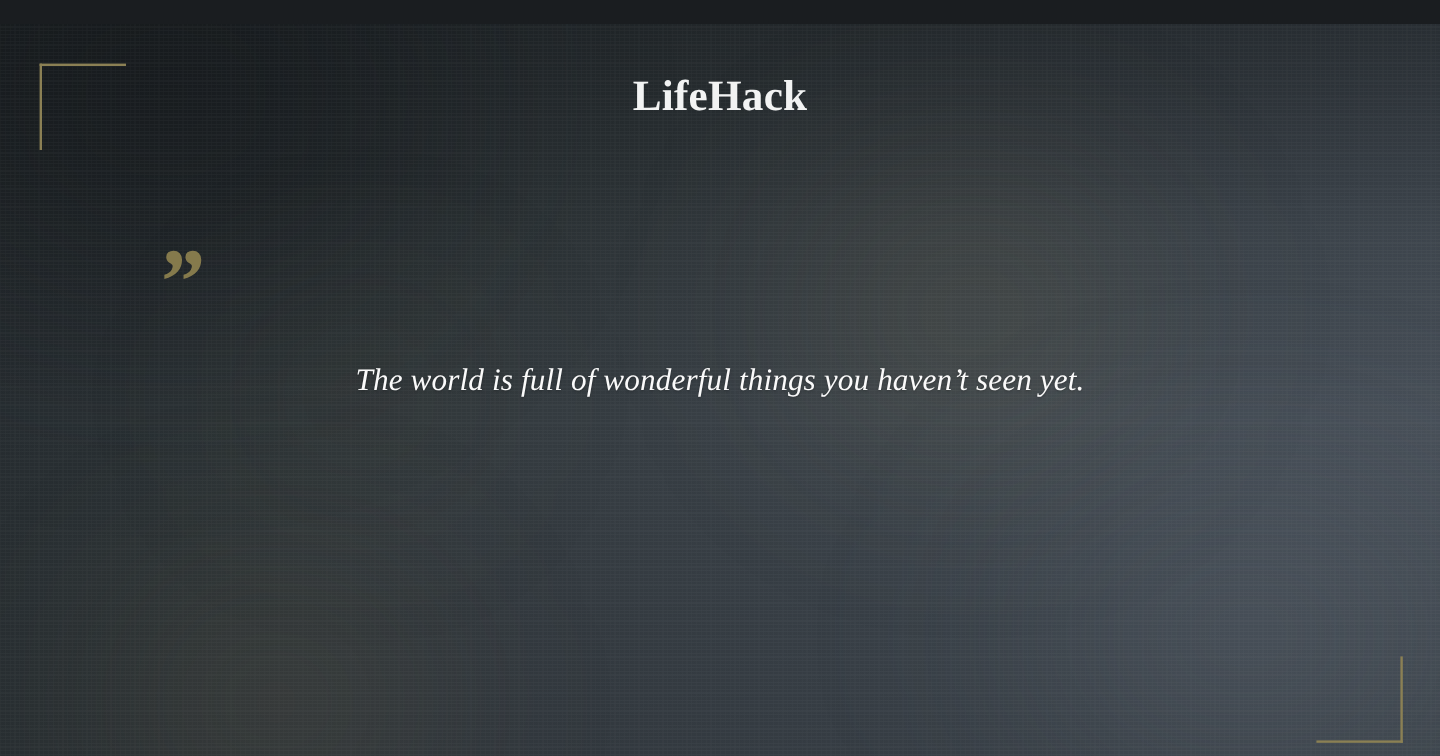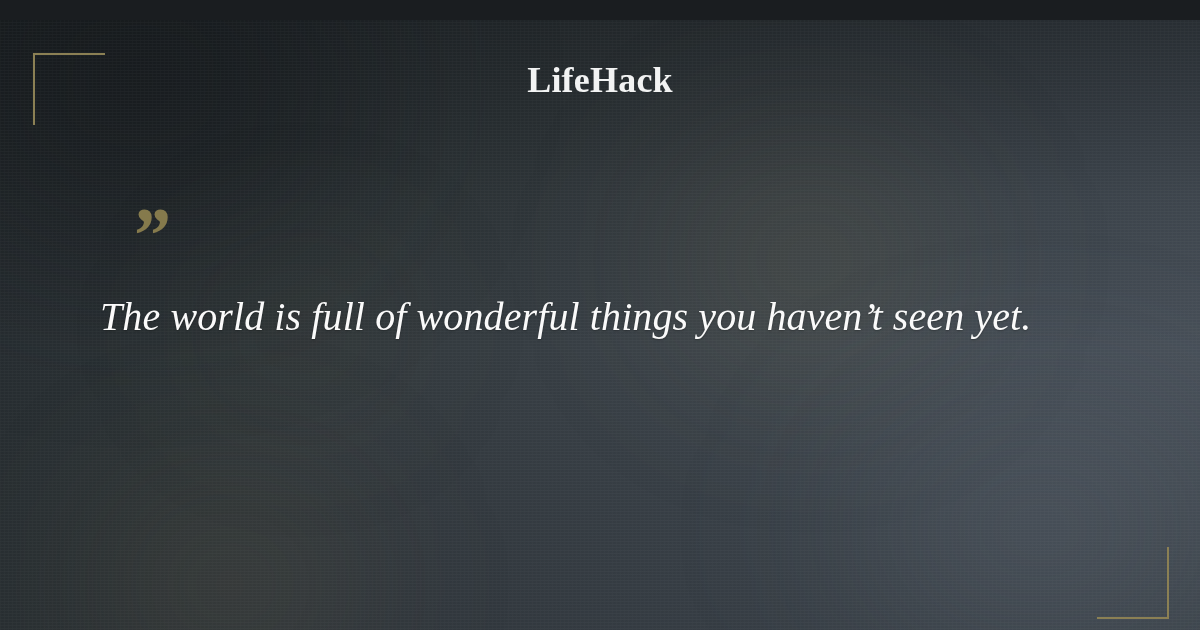--- a/index.html
+++ b/index.html
@@ -146,23 +146,24 @@
     font-weight: 700;
     line-height: 1;
     color: #857a4c;
     user-select: none;
   }
   .quote-text {
     position: absolute;
     left: 100px;
     top: 268px;
     width: 1000px;
+    text-align: center;
     font-family: "Liberation Serif", "DejaVu Serif", serif;
     font-style: italic;
-    font-size: 40px;
+    font-size: 26px;
     line-height: 58px;
     color: #fafafa;
     letter-spacing: 0.1px;
     text-shadow: 0 1px 2px rgba(0,0,0,0.28);
   }
   .quote-line { display: block; white-space: nowrap; }
 </style>
 </head>
 <body>
 

